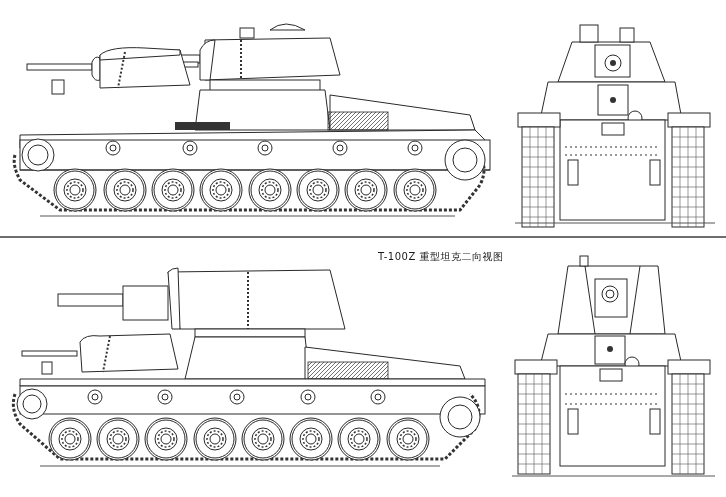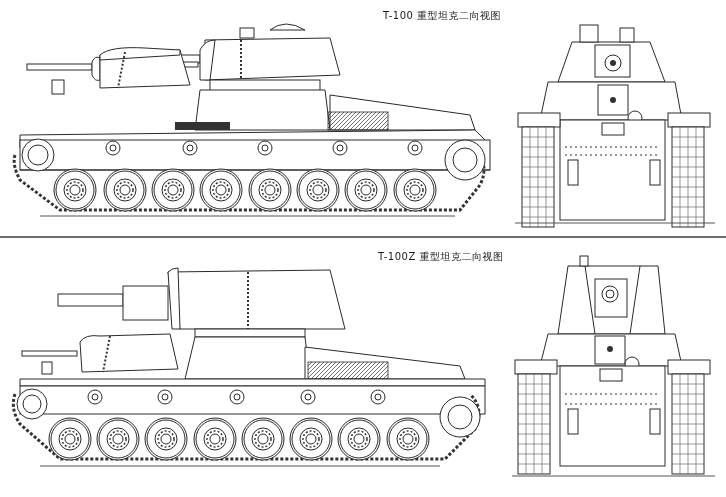--- a/index.html
+++ b/index.html
@@ -38,21 +38,20 @@
       <circle r="3" class="ln2"></circle>
     </g>
     <g id="trackfront">
       <rect x="0" y="0" width="32" height="100" class="ln"></rect>
       <path d="M0,10 H32 M0,20 H32 M0,30 H32 M0,40 H32 M0,50 H32 M0,60 H32 M0,70 H32 M0,80 H32 M0,90 H32 M8,0 V100 M16,0 V100 M24,0 V100" class="thin"></path>
     </g>
   </defs>
 </svg>
 
 <div class="panel panel-top">
-  <div class="caption caption-top">T-100 重型坦克二向视图</div>
 
   <svg style="left:0;top:0" width="500" height="230" viewBox="0 0 500 230">
 
     <g>
       <rect x="155" y="55" width="45" height="8" class="ln"></rect>
       <rect x="160" y="62" width="38" height="5" class="ln"></rect>
       <path d="M205,40 L330,38 L340,75 L205,80 Z" class="ln"></path>
       <path d="M200,50 Q205,40 215,40 L210,80 L200,80 Z" class="ln"></path>
       <rect x="240" y="28" width="14" height="10" class="ln"></rect>
       <path d="M270,30 Q285,18 305,30 Z" class="ln"></path>

